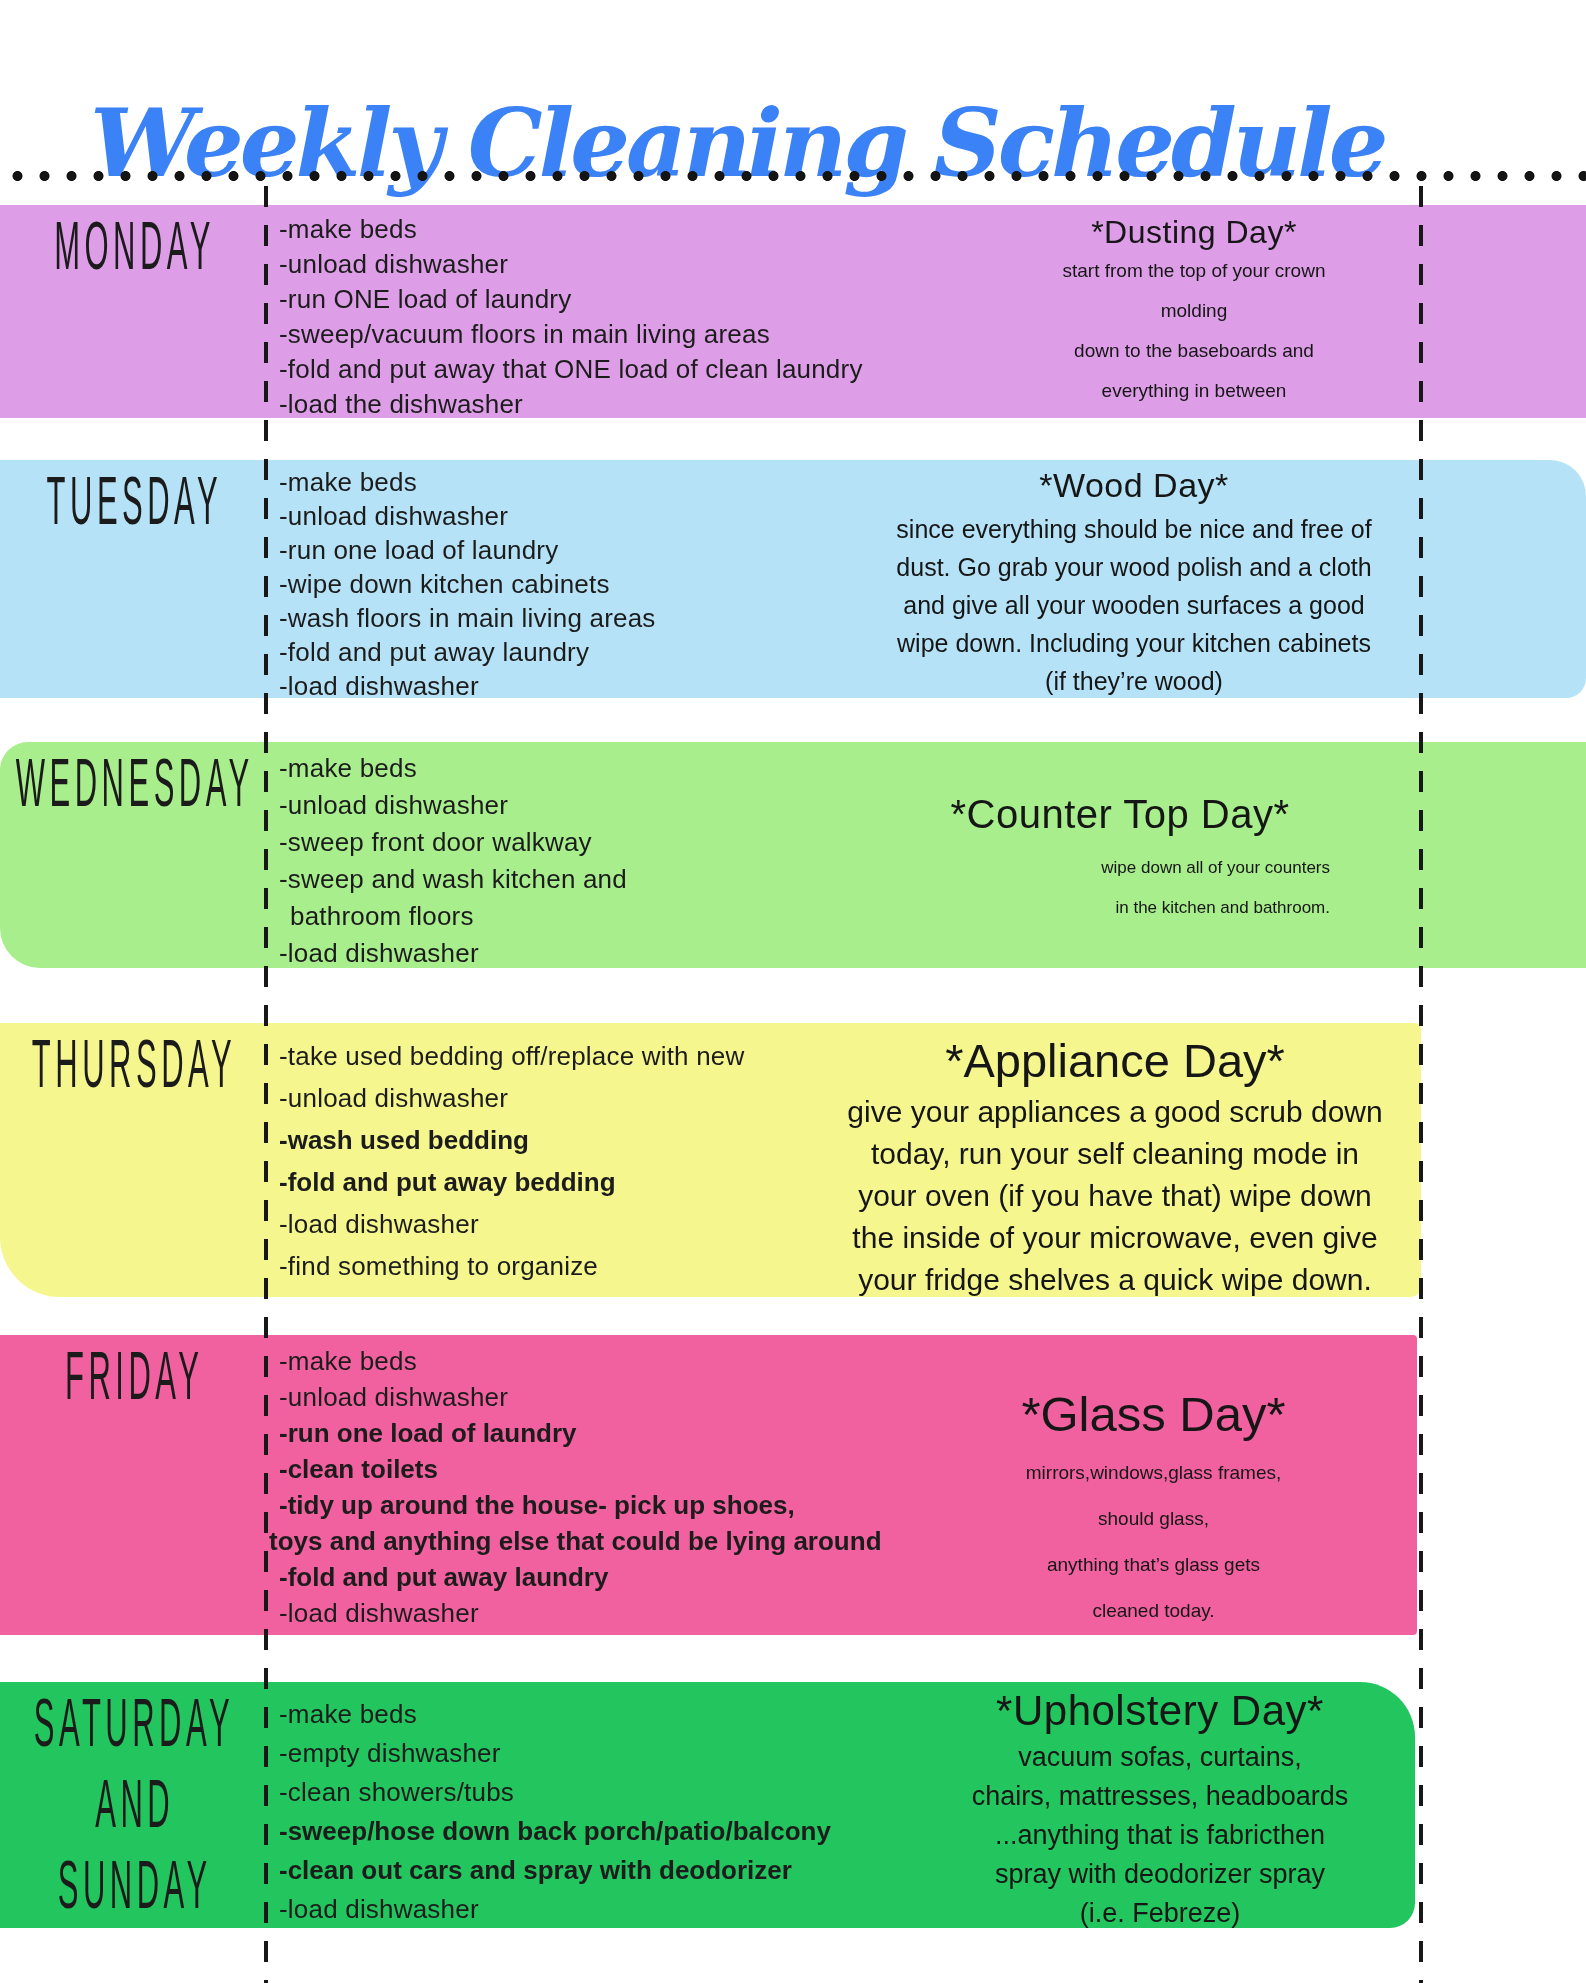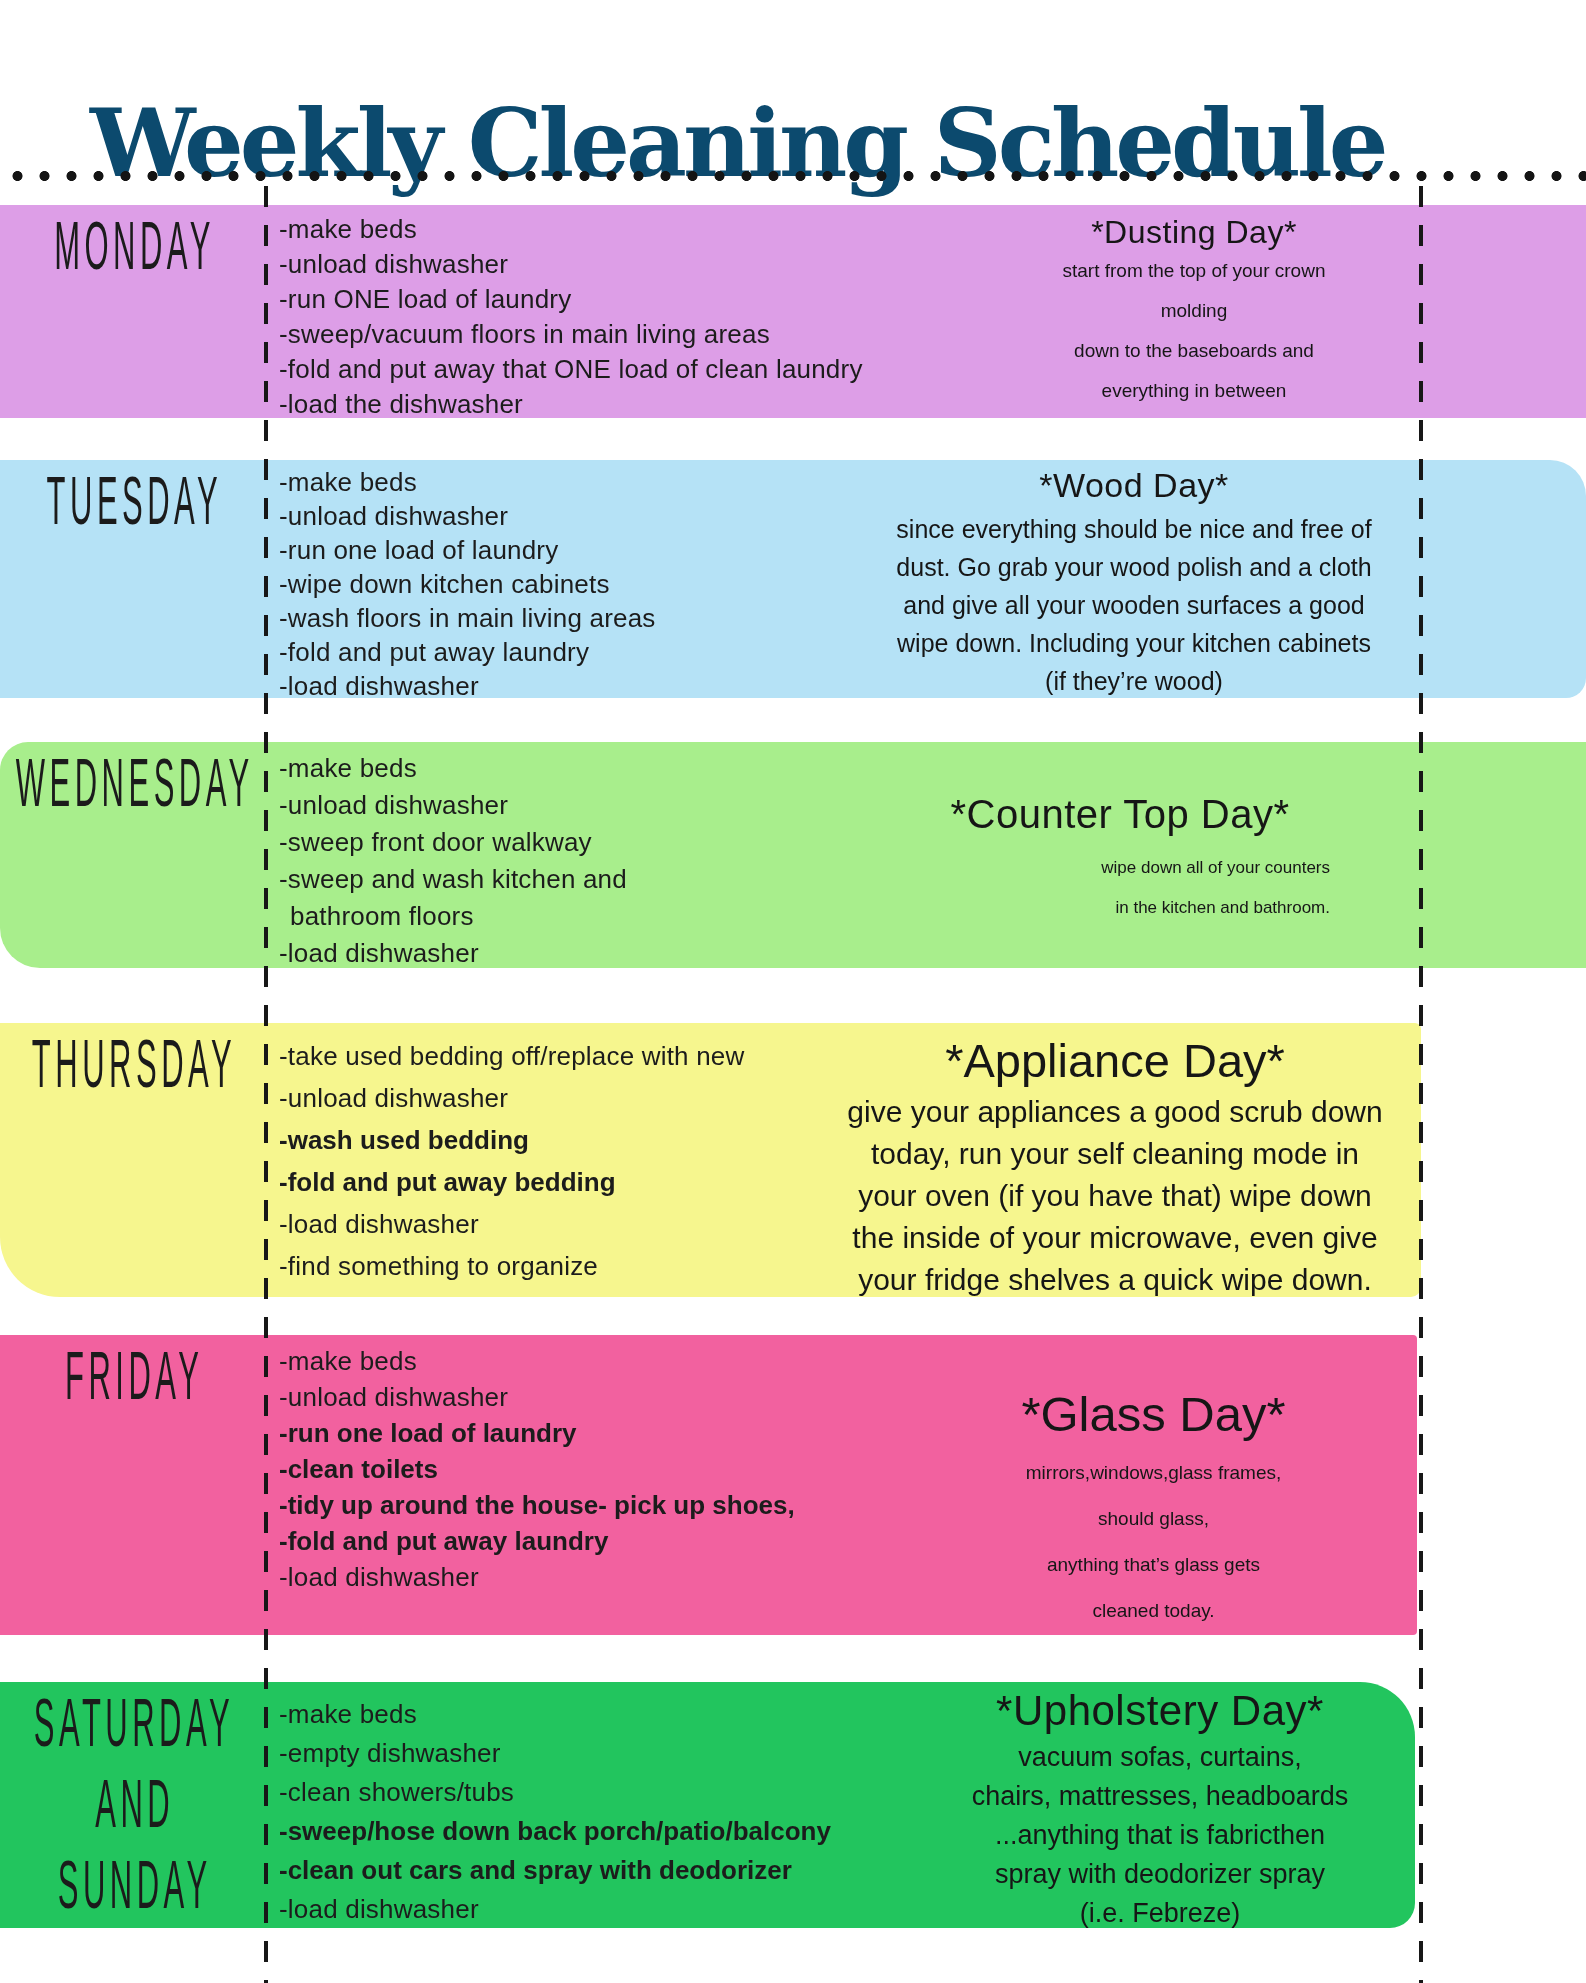--- a/index.html
+++ b/index.html
@@ -3,22 +3,22 @@
 <meta charset="utf-8">
 <style>
   html,body{margin:0;padding:0;background:#ffffff;}
   .page{
     position:relative;width:1586px;height:1983px;background:#ffffff;overflow:hidden;
     font-family:"Liberation Sans",sans-serif;color:#1c1c1c;
   }
   
   .title{
     position:absolute;top:0px;left:90px;width:1100px;height:165px;
-    text-align:center;font-family:"DejaVu Serif",serif;
-    font-size:94px;letter-spacing:-4px;color:#0c4a6e;white-space:nowrap;
+    text-align:center;font-family:"DejaVu Serif",serif;font-style:italic;
+    font-size:94px;letter-spacing:-4px;color:#3b82f6;white-space:nowrap;
     line-height:160px;
   }
   
   .dotted{
     position:absolute;top:170px;left:0;width:1586px;height:12px;
     background-image:radial-gradient(circle,#141414 4.6px,transparent 5.4px);
     background-size:27px 12px;background-repeat:repeat-x;background-position:4px center;
   }
   
   .vline{
@@ -185,20 +185,21 @@
   <section class="row row-fri" style="background-color: rgb(242, 97, 159);">
     <div class="day-label">
         <div class="label-line">FRIDAY</div>
       </div>
     <div class="tasks">
         <div class="task-line">-make beds</div>
         <div class="task-line">-unload dishwasher</div>
         <div class="task-line bold">-run one load of laundry</div>
         <div class="task-line bold">-clean toilets</div>
         <div class="task-line bold">-tidy up around the house- pick up shoes,</div>
+        <div class="task-line bold outdent">toys and anything else that could be lying around</div>
         <div class="task-line bold">-fold and put away laundry</div>
         <div class="task-line">-load dishwasher</div>
       </div>
     <div class="theme">
       <div class="theme-title">*Glass Day*</div>
       <div class="theme-body">
           <div class="theme-line">mirrors,windows,glass frames,</div>
           <div class="theme-line">should glass,</div>
           <div class="theme-line">anything that’s glass gets</div>
           <div class="theme-line">cleaned today.</div>

